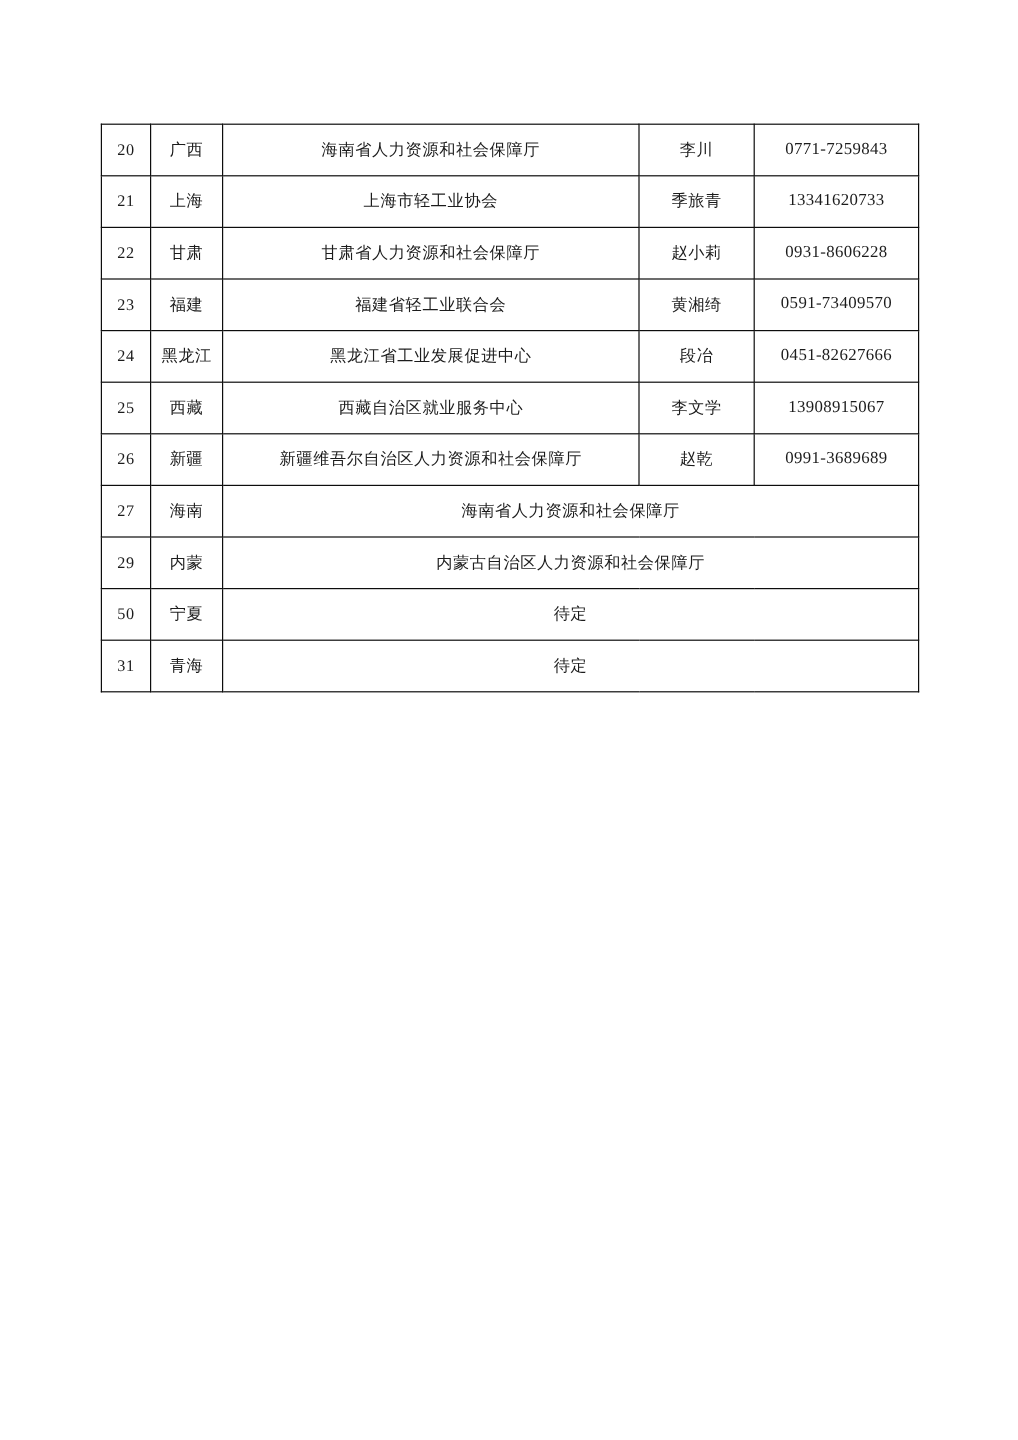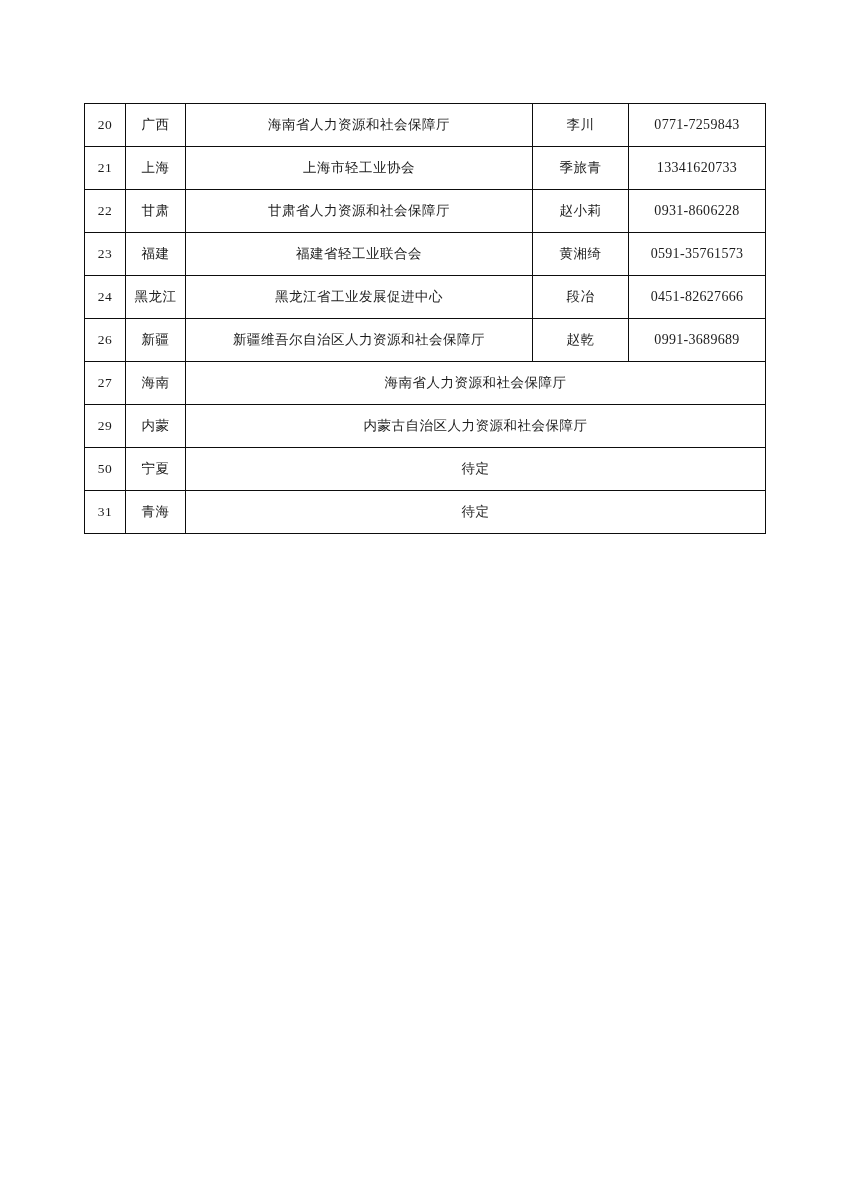--- a/index.html
+++ b/index.html
@@ -89,28 +89,35 @@
           <td data-name="region-cell">甘肃</td>
           <td data-name="organization-cell">甘肃省人力资源和社会保障厅</td>
           <td data-name="contact-name-cell">赵小莉</td>
           <td data-name="phone-cell">0931-8606228</td>
         </tr>
         <tr data-name="table-row">
           <td data-name="row-index-cell">23</td>
           <td data-name="region-cell">福建</td>
           <td data-name="organization-cell">福建省轻工业联合会</td>
           <td data-name="contact-name-cell">黄湘绮</td>
-          <td data-name="phone-cell">0591-35761573</td>
+          <td data-name="phone-cell">0591-73409570</td>
         </tr>
         <tr data-name="table-row">
           <td data-name="row-index-cell">24</td>
           <td data-name="region-cell">黑龙江</td>
           <td data-name="organization-cell">黑龙江省工业发展促进中心</td>
           <td data-name="contact-name-cell">段冶</td>
           <td data-name="phone-cell">0451-82627666</td>
+        </tr>
+        <tr data-name="table-row">
+          <td data-name="row-index-cell">25</td>
+          <td data-name="region-cell">西藏</td>
+          <td data-name="organization-cell">西藏自治区就业服务中心</td>
+          <td data-name="contact-name-cell">李文学</td>
+          <td data-name="phone-cell">13908915067</td>
         </tr>
         <tr data-name="table-row">
           <td data-name="row-index-cell">26</td>
           <td data-name="region-cell">新疆</td>
           <td data-name="organization-cell">新疆维吾尔自治区人力资源和社会保障厅</td>
           <td data-name="contact-name-cell">赵乾</td>
           <td data-name="phone-cell">0991-3689689</td>
         </tr>
         <tr data-name="table-row">
           <td data-name="row-index-cell">27</td>

